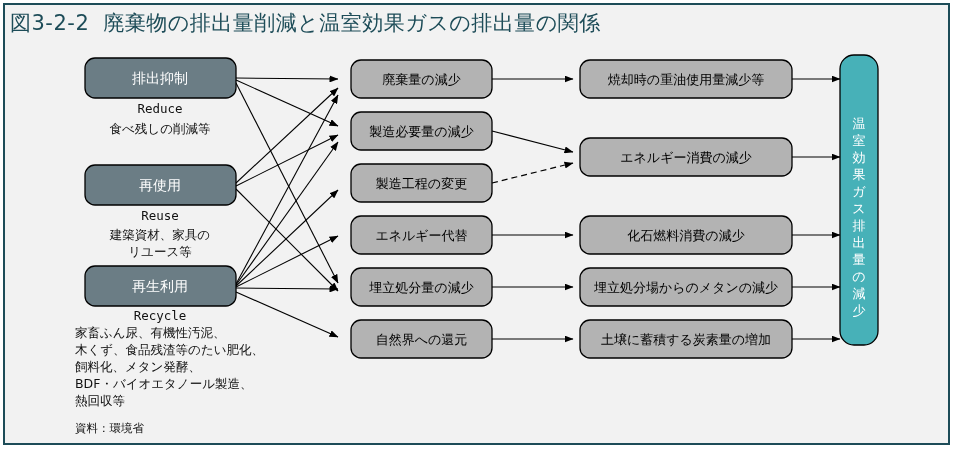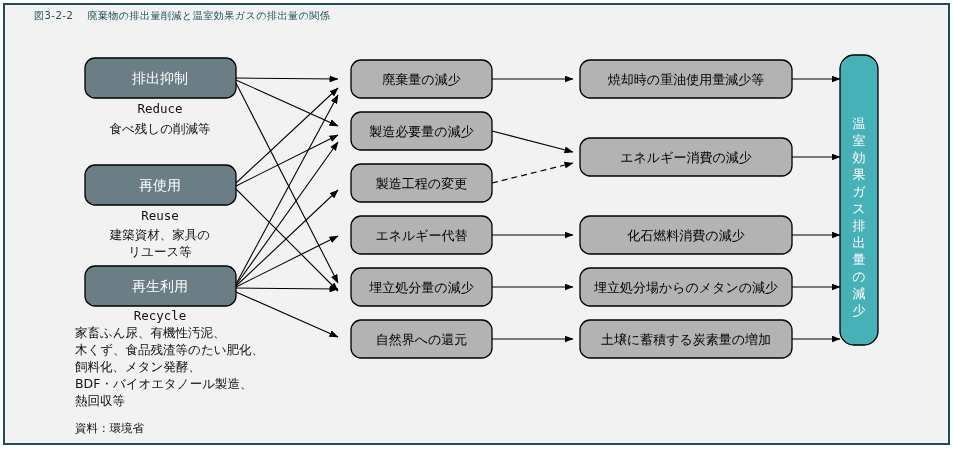--- a/index.html
+++ b/index.html
@@ -20,23 +20,23 @@
     left: 3px;
     top: 3px;
     width: 947px;
     height: 442px;
     border: 2px solid #1d4c58;
     background: #f2f2f2;
     box-sizing: border-box;
   }
   #title {
     position: absolute;
-    left: 34px;
+    left: 10px;
     top: 9px;
-    font-size: 10px;
+    font-size: 21px;
     color: #1d4c58;
     letter-spacing: 0.5px;
     white-space: nowrap;
   }
   #title .fignum { margin-right: 14px; }
   #diagram {
     position: absolute;
     left: 0;
     top: 0;
     width: 954px;

